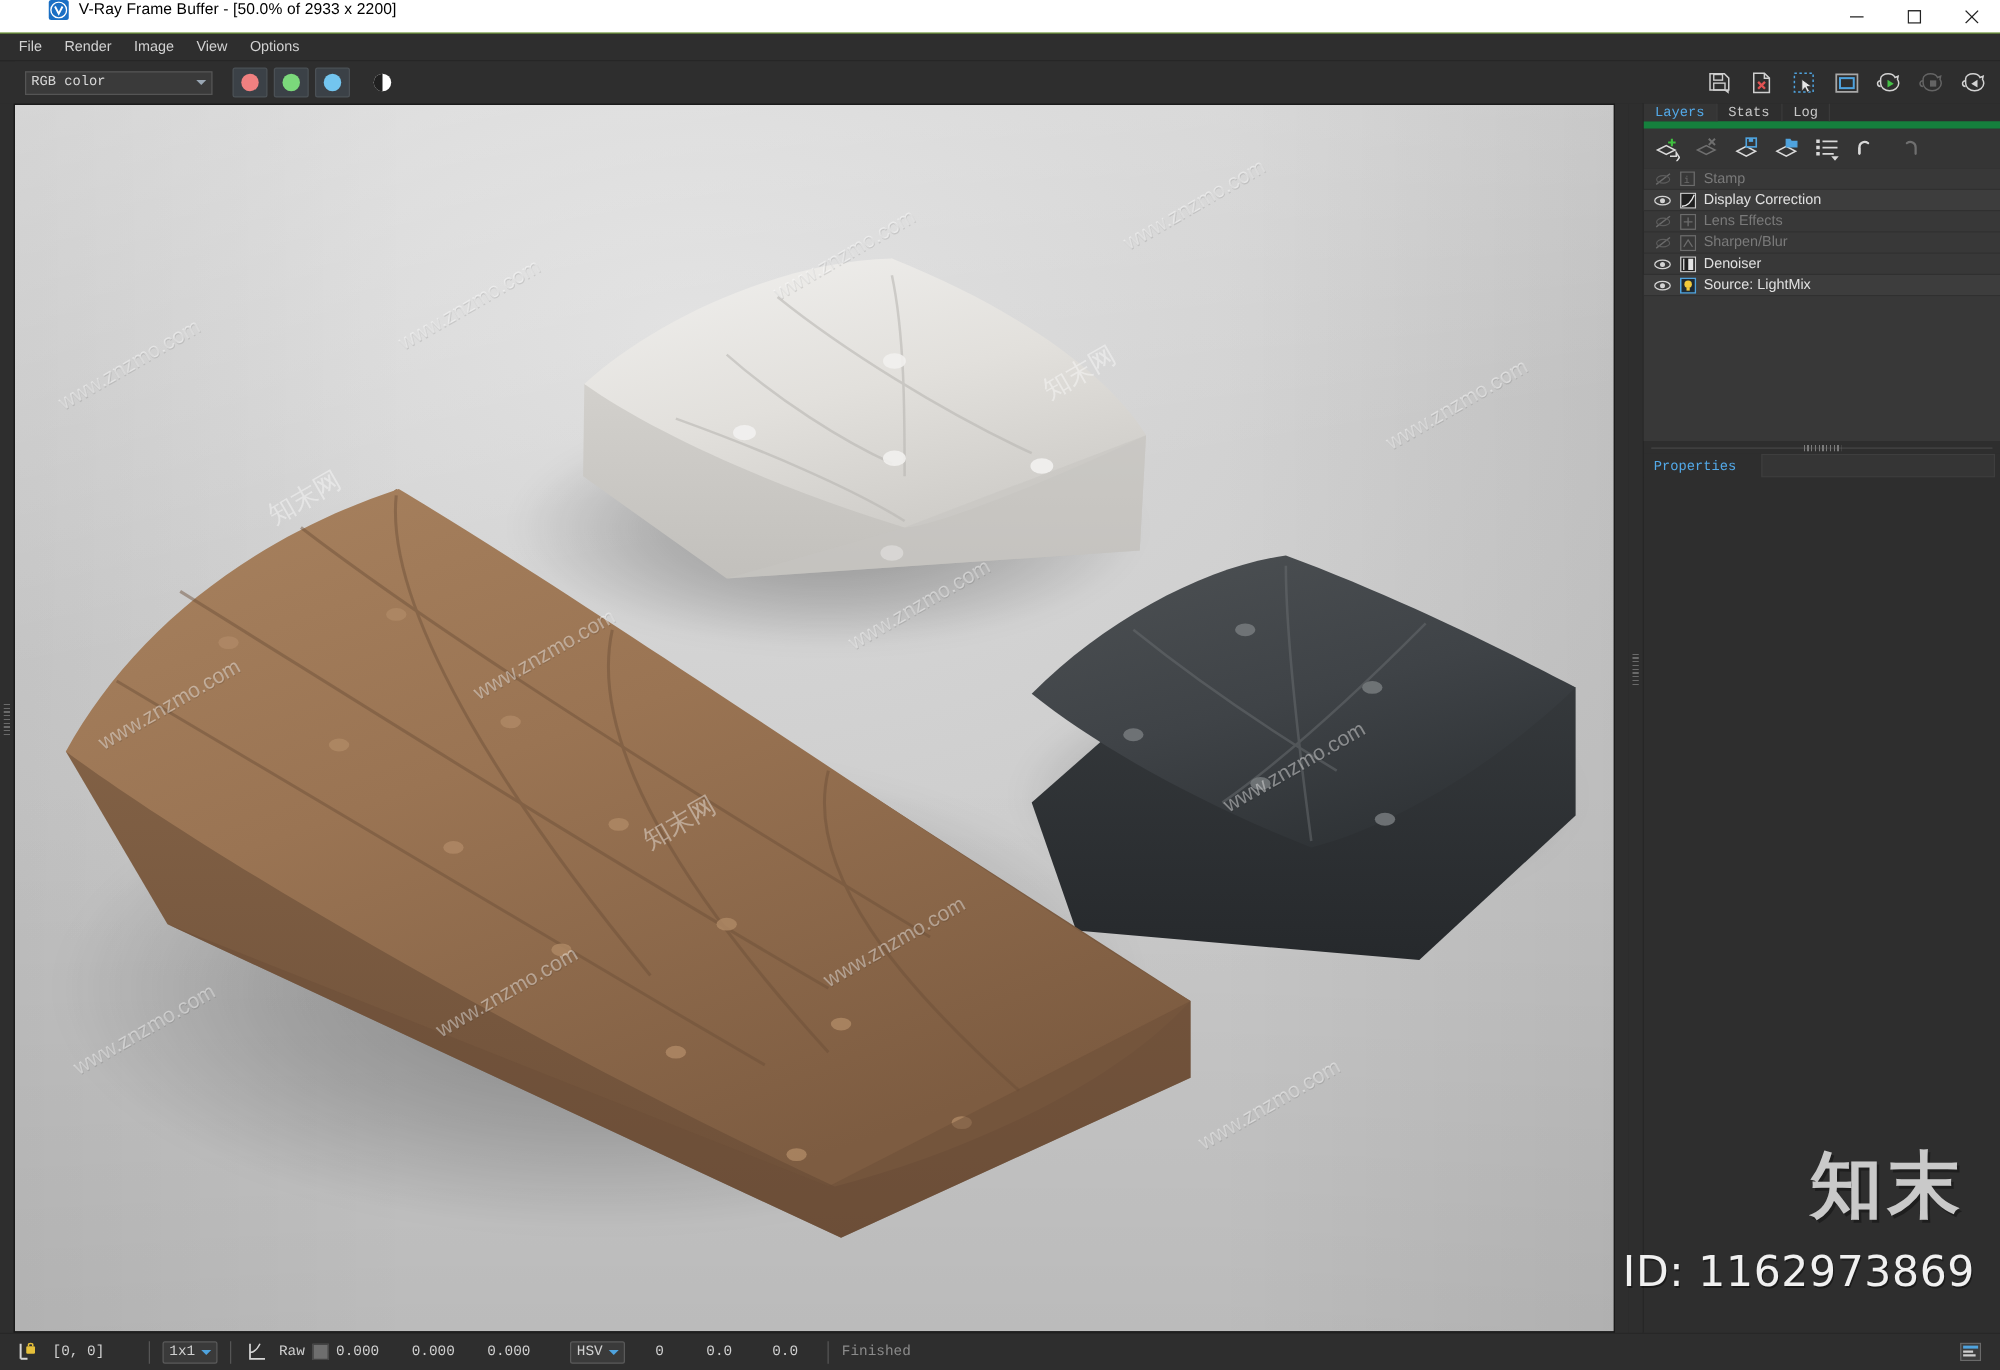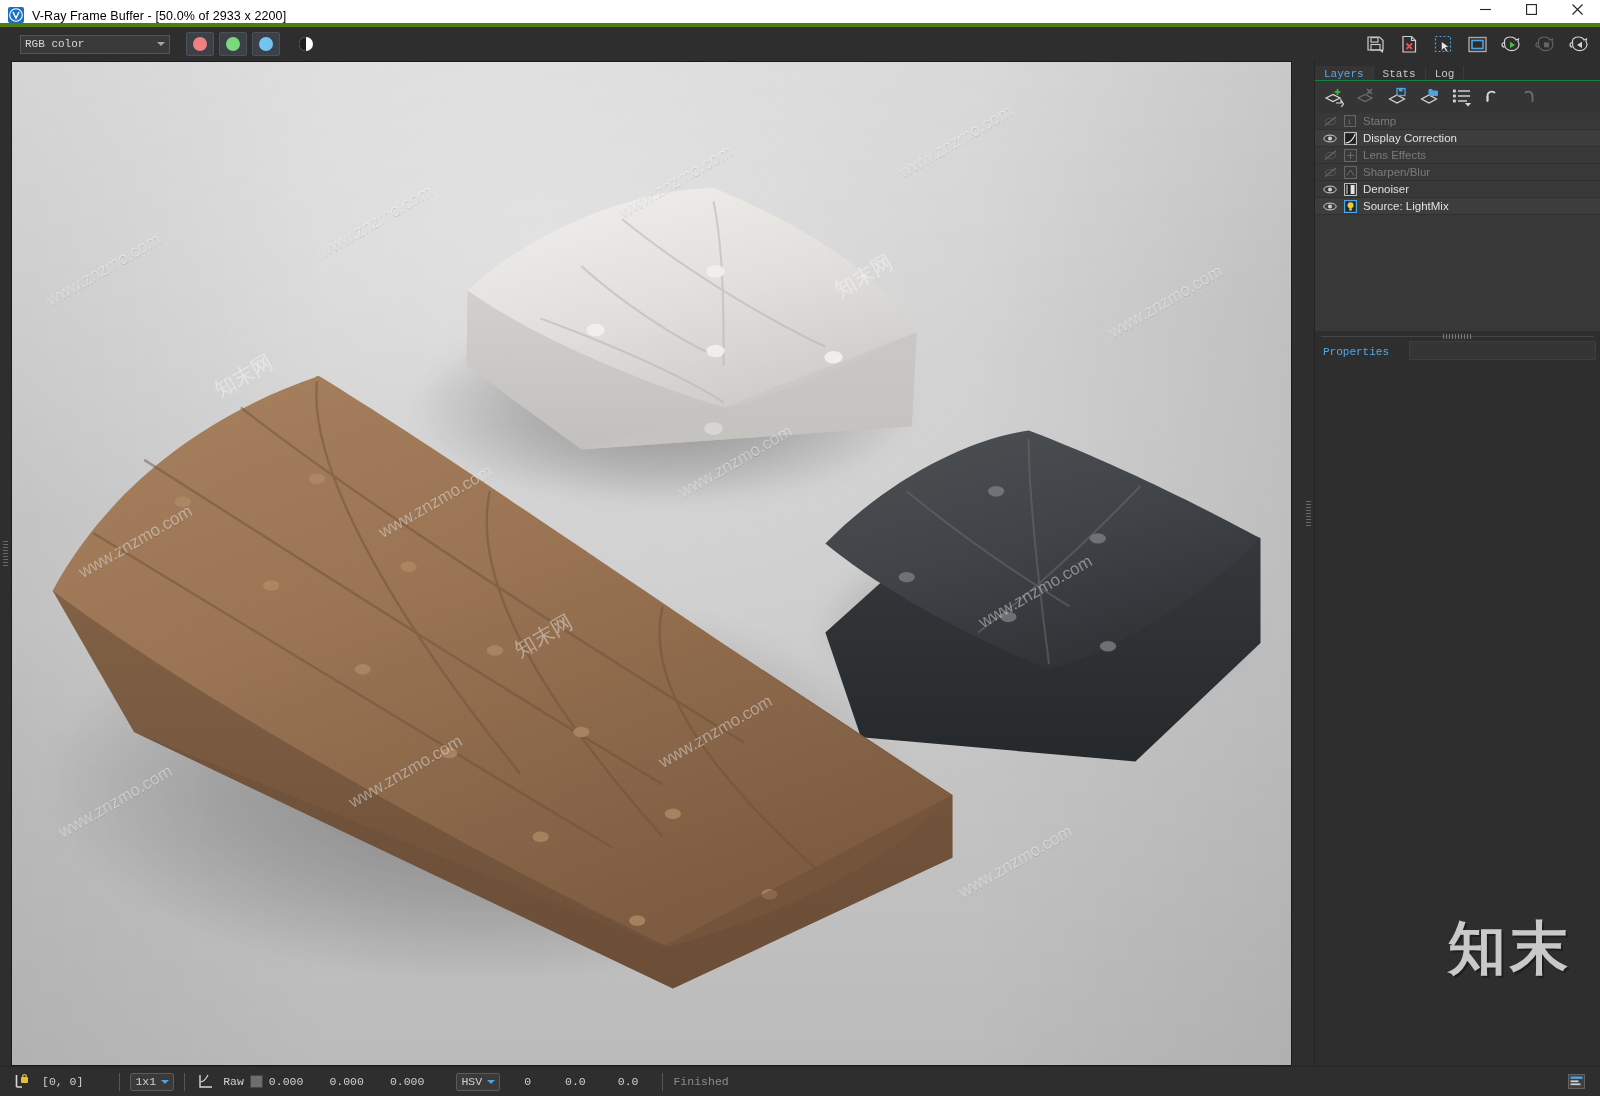--- a/index.html
+++ b/index.html
@@ -13,23 +13,24 @@
     position: relative;
     width: 1600px; height: 1096px;
     background: #2e2e2e;
     display: flex; flex-direction: column;
   }
 
   
   .titlebar {
     height: 27px;
     background: #ffffff;
-    display: flex; align-items: flex-end;
+    display: flex; align-items: flex-start;
     flex: 0 0 27px;
-    border-bottom: 4px solid #4d7c0f;
+    border-bottom: 1px solid #4d7c0f;
+    padding-left: 31px;
   }
   .tb-icon {
     width: 16px; height: 16px; margin-left: 8px; margin-right: 8px;
     background: #1a6fc4; border-radius: 2px;
     position: relative; flex: 0 0 auto;
   }
   .tb-icon svg { position: absolute; left: 1px; top: 1px; }
   .tb-title {
     font-size: 12.5px; color: #000; letter-spacing: 0.1px;
     white-space: nowrap;
@@ -159,21 +160,21 @@
   .dock {
     width: 286px; flex: 0 0 286px;
     background: #2e2e2e;
     display: flex; flex-direction: column;
     border-left: 1px solid #232323;
   }
   .tabs {
     height: 20px; flex: 0 0 20px;
     display: flex; align-items: flex-end;
     background: #2e2e2e;
-    border-bottom: 1px solid #15803d;
+    border-bottom: 6px solid #15803d;
   }
   .tab {
     font-family: "Liberation Mono", monospace;
     font-size: 11px;
     padding: 2px 9px 0 9px;
     display: flex; align-items: center;
     color: #c7c7c7;
     border-right: 1px solid #3a3a3a;
   }
   .tab.active { color: #53a9e8; background: #353535; }
@@ -350,20 +351,27 @@
         </svg>
     </div>
     <div class="tb-btn close">
       <svg width="11" height="11" viewBox="0 0 11 11">
           <line x1="0.5" y1="0.5" x2="10.5" y2="10.5" stroke="currentColor" stroke-width="1.1"></line>
           <line x1="10.5" y1="0.5" x2="0.5" y2="10.5" stroke="currentColor" stroke-width="1.1"></line>
         </svg>
     </div>
   </div>
 
+  <div class="menubar">
+    <div class="menu-item">File</div>
+    <div class="menu-item">Render</div>
+    <div class="menu-item">Image</div>
+    <div class="menu-item">View</div>
+    <div class="menu-item">Options</div>
+  </div>
 
   <div class="toolbar">
     <div class="combo">
       <span class="cb-label">RGB color</span>
       <span class="cb-arrow"></span>
     </div>
 
     <div class="chanbtns">
       <div class="chanbtn">
         <span class="dot" style="background:#f08080"></span>
@@ -750,20 +758,21 @@
         <div class="grip-h"></div>
       </div>
 
       <div class="propbar">
         <div class="ptitle">Properties</div>
         <div class="pfill"></div>
       </div>
 
       <div class="propbody">
         <div class="wm-zhimo">知末</div>
+        <div class="wm-id">ID: 1162973869</div>
       </div>
     </div>
   </div>
 
   <div class="statusbar">
     <div class="sb-icon" style="margin-left:8px;">
       <svg width="17" height="17" viewBox="0 0 17 17">
         <path d="M2.5 2 L2.5 14 M2.5 14 L8 14" stroke="#d6d6d6" stroke-width="1.6"></path>
         <rect x="7" y="4" width="7" height="6" rx="1" fill="#e6c03a"></rect>
         <path d="M8.8 4 V2.6 C8.8 1.4 12.2 1.4 12.2 2.6 V4" fill="none" stroke="#e6c03a" stroke-width="1.2"></path>

